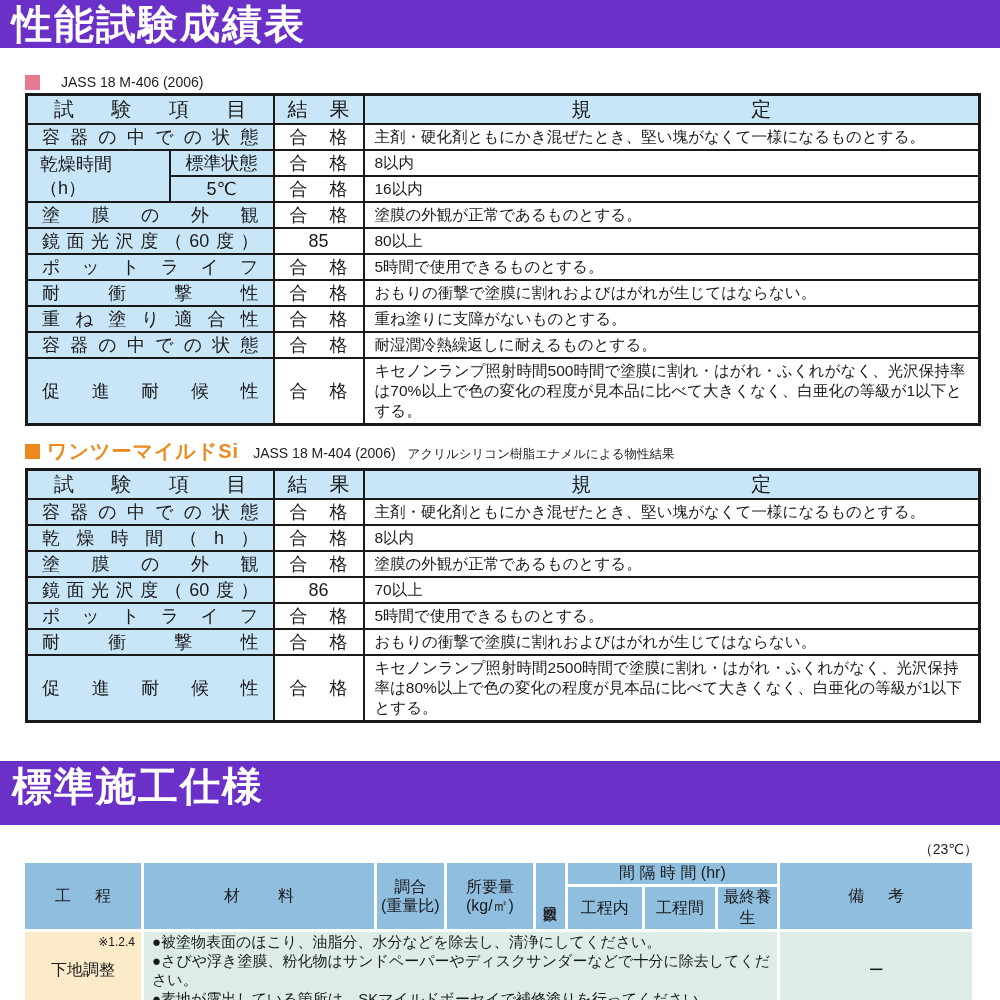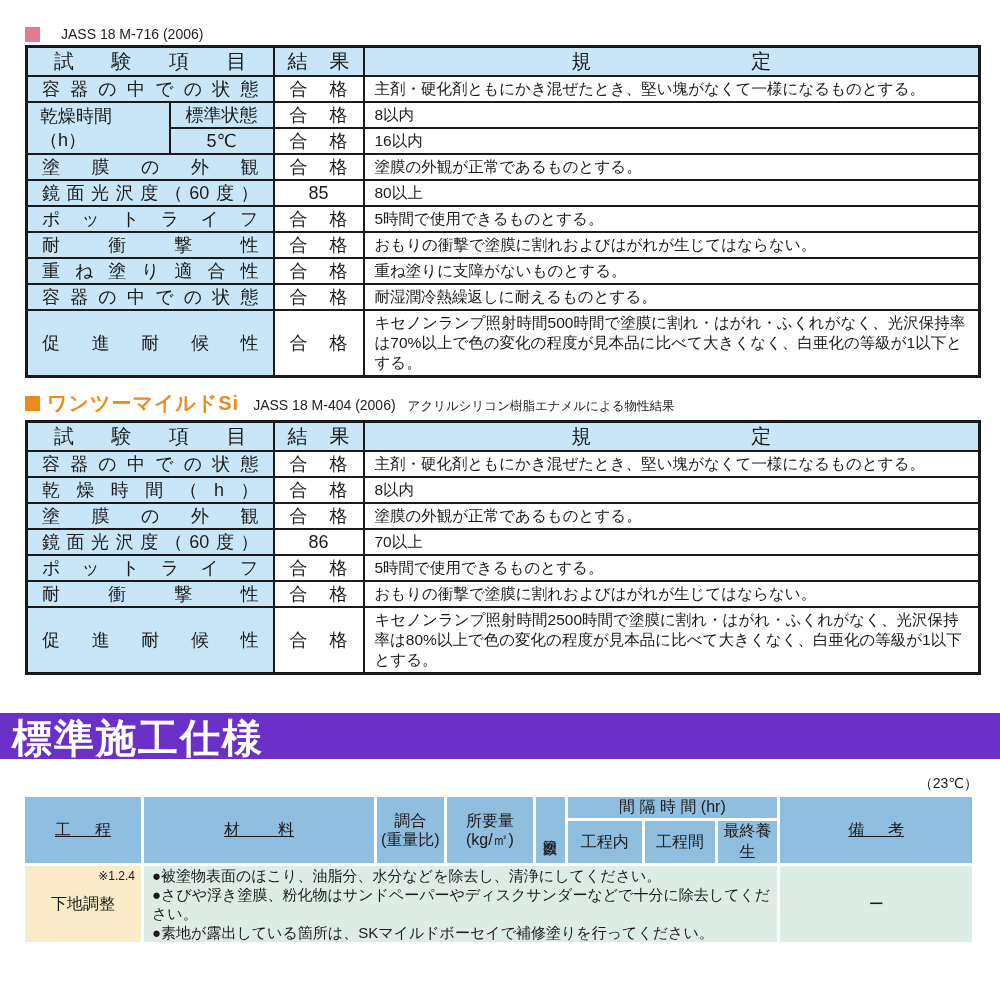--- a/index.html
+++ b/index.html
@@ -2,21 +2,21 @@
 <html><head>
 <meta charset="utf-8">
 <style>
   * { margin:0; padding:0; box-sizing:border-box; }
   body { background:#ffffff; font-family:"Liberation Sans","DejaVu Sans",sans-serif; color:#1a1a1a; }
   .page { width:1000px; height:1000px; background:#fff; overflow:hidden; position:relative; }
 
   
   .banner { background:#6A30C8; color:#fff; font-weight:bold; font-size:40px;
             padding:2px 0 4px 12px; height:48px; line-height:44px; letter-spacing:2px; }
-  .banner2 { margin-top:38px; height:46px; line-height:46px; }
+  .banner2 { margin-top:38px; height:64px; line-height:46px; }
 
   
   .sect-title { display:flex; align-items:baseline; margin:0 0 3px 25px; }
   .sq { width:15px; height:15px; display:inline-block; margin-right:7px; align-self:center; }
   .sect-title .name { font-size:20px; font-weight:bold; letter-spacing:1px; }
   .sect-title .std { font-size:14px; margin-left:14px; color:#222; }
   .sect-title .note { font-size:12.5px; margin-left:12px; color:#222; }
   .t-u .sq { background:#E57A90; } .t-u .name { color:#E57A90; }
   .t-si .sq { background:#ED8A1F; } .t-si .name { color:#ED8A1F; }
   .sect-u { margin-top:26px; }
@@ -40,38 +40,39 @@
   td.item2 { padding:0 12px; }
 
   
   .temp-note { width:978px; text-align:right; font-size:14px; margin-top:16px;padding-left:35px; }
 
   
   table.cons { border-collapse:separate; border-spacing:3px; table-layout:fixed;
                width:953px; margin-left:22px; margin-top:1px; }
   table.cons th, table.cons td { overflow:hidden; }
   table.cons th { background:#90BEDF; font-size:16px; font-weight:normal; }
-  th.h-spread { text-align:justify; text-align-last:justify;text-decoration:underline; }
+  th.h-spread { text-align:justify; text-align-last:justify; }
   .two-line { line-height:19px; font-size:15px; }
   td.proc { background:#FBEBC9; position:relative; text-align:center; font-size:16px; }
   td.proc .marker { position:absolute; top:3px; right:6px; font-size:12px; }
   td.cell { background:#DDEDE5; font-size:15px; text-align:center; }
   td.notes { background:#DDEDE5; font-size:15px; text-align:left; padding-left:8px;
              line-height:19px; white-space:pre-line; }
   .vert { writing-mode:vertical-rl; text-orientation:upright; margin:0 auto; line-height:28px; letter-spacing:1px; }
 </style>
 </head>
 <body>
 
 <div class="page">
 
+  <div class="banner">性能試験成績表</div>
 
   <div class="sect-title t-u sect-u">
     <span class="sq"></span>
-    <span class="std">JASS 18 M-716 (2006)</span>
+    <span class="std">JASS 18 M-406 (2006)</span>
   </div>
 
   <table class="perf">
     <colgroup>
         <col style="width:143px">
         <col style="width:104px">
         <col style="width:90px">
         <col style="width:616px">
       </colgroup>
     <tbody>

